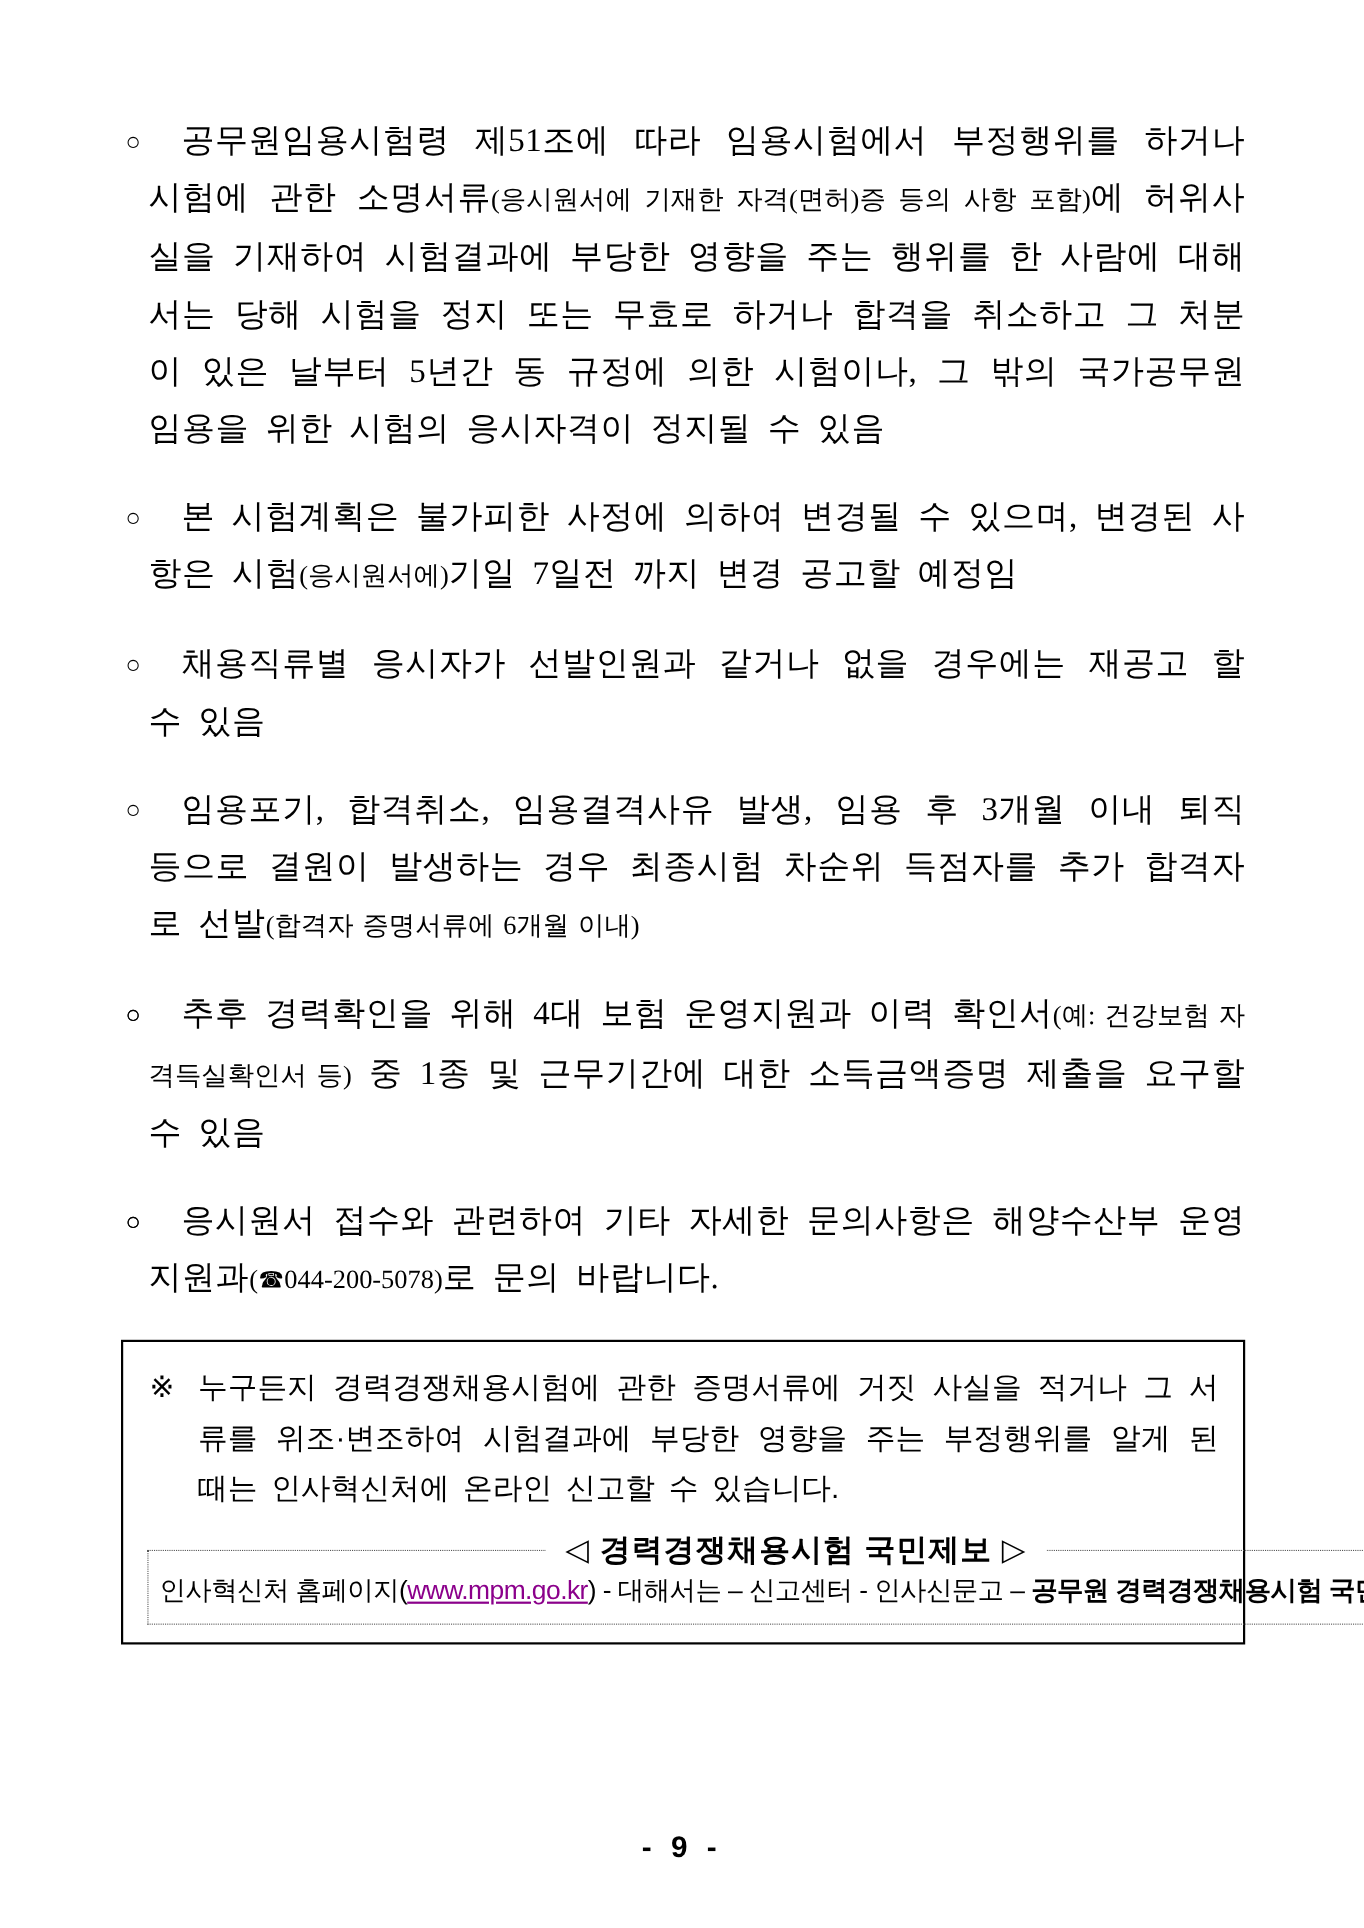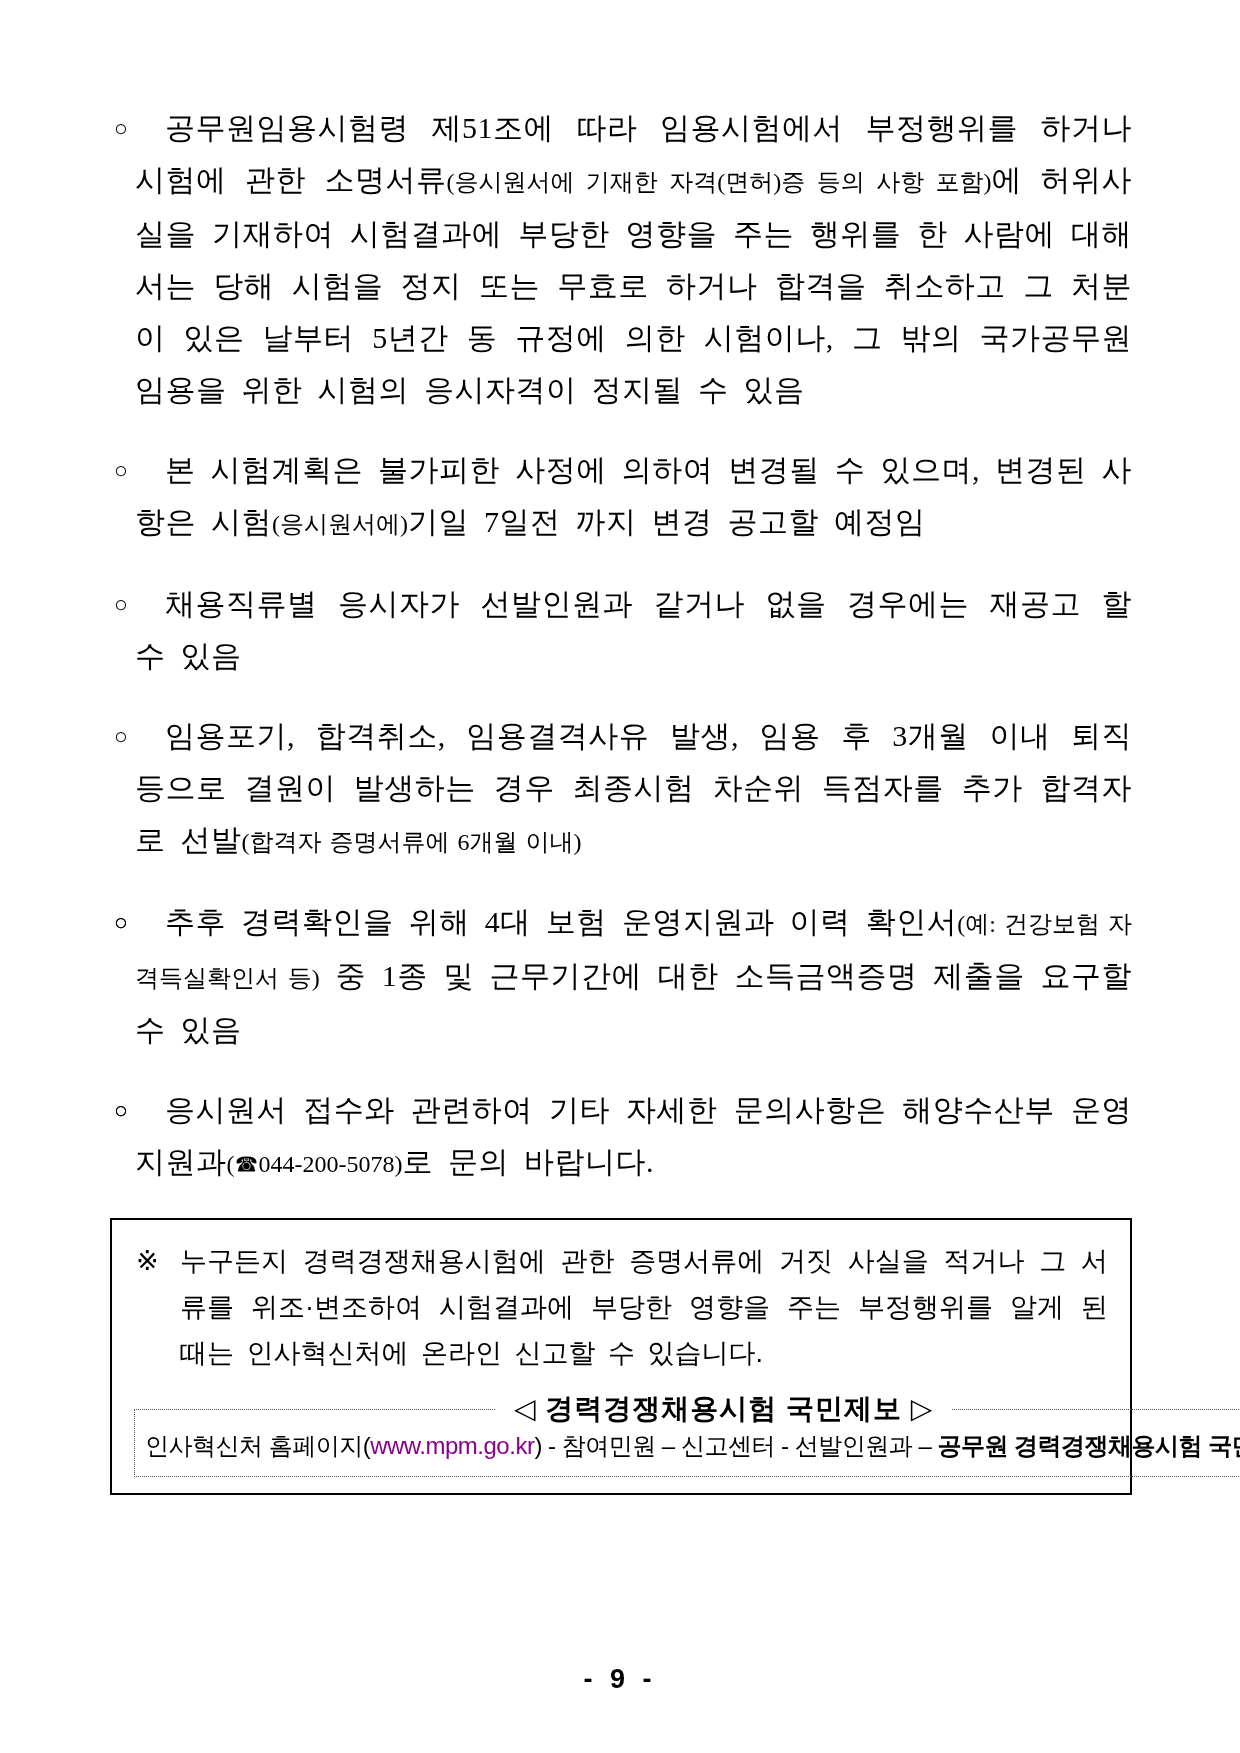--- a/index.html
+++ b/index.html
@@ -72,21 +72,21 @@
     font-size: 28px;
     letter-spacing: 1px;
   }
   .report-path {
     text-align: center;
     font-size: 24px;
     letter-spacing: -0.5px;
     white-space: nowrap;
     overflow: hidden;
   }
-  .seg.url { }
+  .seg.url { text-decoration: underline; }
   .seg.bold { font-weight: bold; }
   
   .page-footer {
     position: absolute;
     left: 0;
     right: 0;
     bottom: 58px;
     text-align: center;
     font-family: "Liberation Sans", "DejaVu Sans", sans-serif;
     font-weight: bold;
@@ -110,21 +110,21 @@
       <div class="para"><span class="bullet">○</span><span class="seg">응시원서 접수와 관련하여 기타 자세한 문의사항은 해양수산부 운영지원과</span><span class="seg small">(☎044-200-5078)</span><span class="seg">로 문의 바랍니다.</span></div>
     </section>
 
   <section class="notice-box">
     <div class="notice-para">
       <span class="marker">※</span>
       <span class="notice-text">누구든지 경력경쟁채용시험에 관한 증명서류에 거짓 사실을 적거나 그 서류를 위조·변조하여 시험결과에 부당한 영향을 주는 부정행위를 알게 된 때는 인사혁신처에 온라인 신고할 수 있습니다.</span>
     </div>
     <fieldset class="report-box">
       <legend class="report-legend">◁ 경력경쟁채용시험 국민제보 ▷</legend>
-      <div class="report-path"><span class="seg">인사혁신처 홈페이지(</span><span class="seg url" style="color: rgb(139, 0, 139);">www.mpm.go.kr</span><span class="seg">) - 참여민원 – 신고센터 - 선발인원과 – </span><span class="seg bold">공무원 경력경쟁채용시험 국민제보</span></div>
+      <div class="report-path"><span class="seg">인사혁신처 홈페이지(</span><span class="seg url" style="color: rgb(139, 0, 139);">www.mpm.go.kr</span><span class="seg">) - 대해서는 – 신고센터 - 인사신문고 – </span><span class="seg bold">공무원 경력경쟁채용시험 국민제보</span></div>
     </fieldset>
   </section>
 
   <footer class="page-footer">
     <span>- 9 -</span>
   </footer>
 
 </main>
 
 </body></html>

